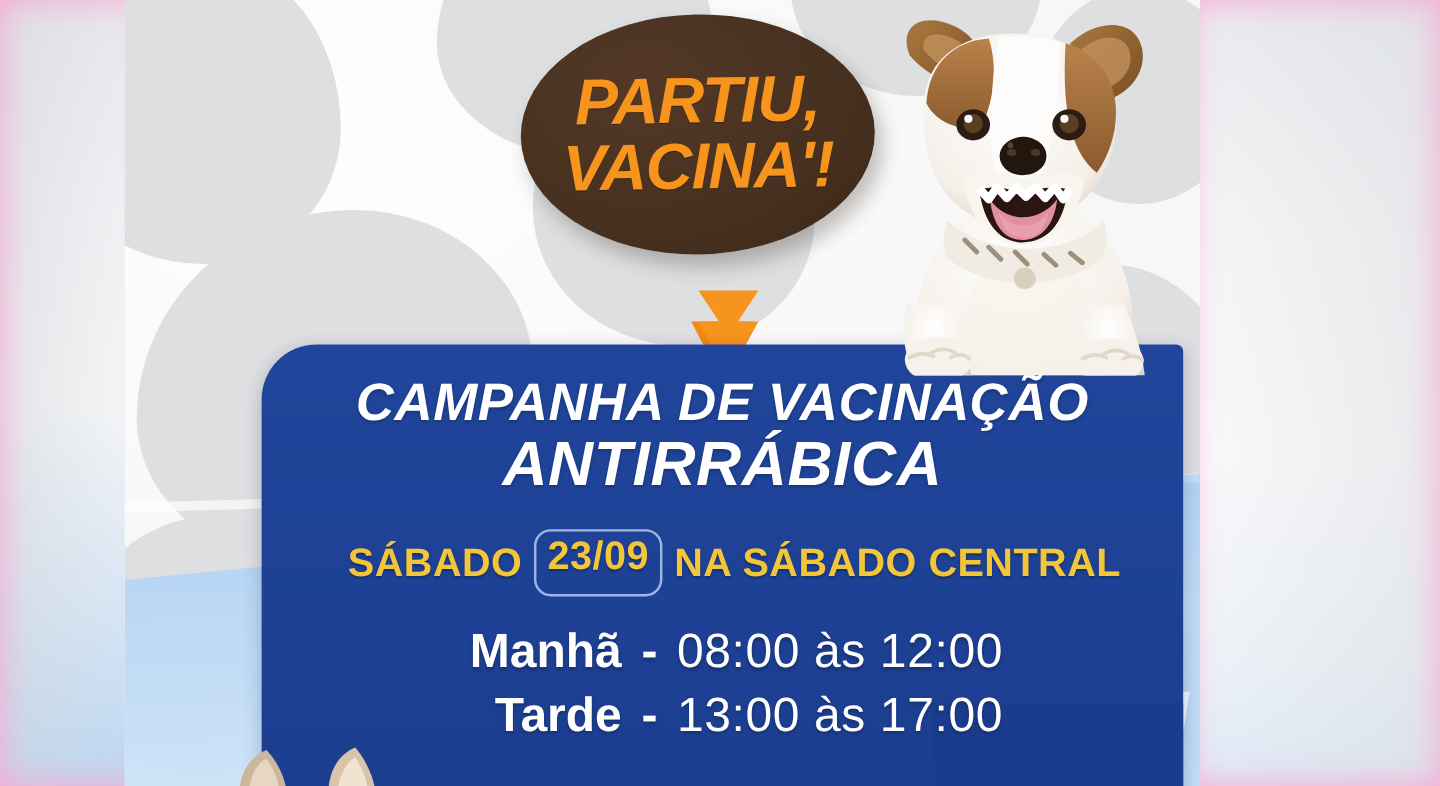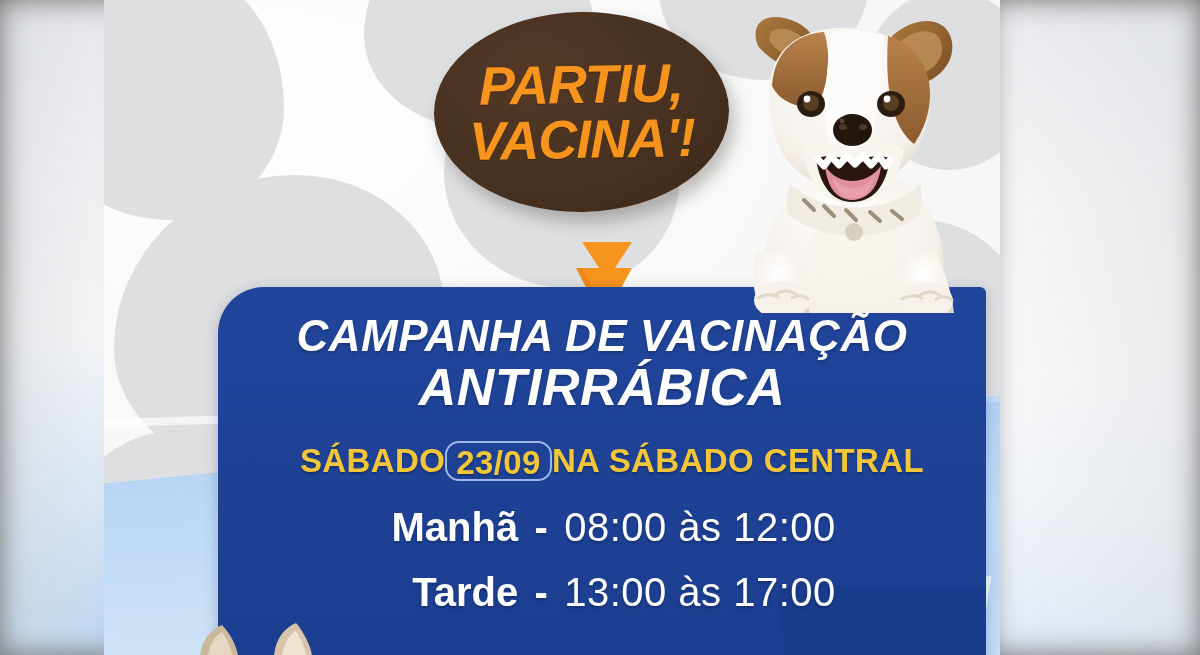--- a/index.html
+++ b/index.html
@@ -2,21 +2,21 @@
 <html><head>
 <meta charset="utf-8">
 <style>
   html,body{margin:0;padding:0;background:#ffffff;}
   body{font-family:"Liberation Sans","DejaVu Sans",sans-serif;}
 
   #stage{
     position:relative;
     width:1200px;height:655px;
     overflow:hidden;
-    background:#737373;
+    background:#f9a8d4;
   }
 
   
   .pillar{
     position:absolute;top:0;height:655px;
     filter:blur(14px);
   }
   #pillar-left{
     left:0;width:130px;
     background:
@@ -159,41 +159,41 @@
     font-weight:700;font-style:italic;
     font-size:44px;line-height:1.06;
     letter-spacing:.5px;
     white-space:nowrap;
     text-shadow:0 2px 3px rgba(0,0,0,.22);
   }
   #title2{font-size:52px;}
 
   #subline{
     margin-top:26px;
-    display:flex;align-items:center;justify-content:center;
+    display:flex;align-items:center;justify-content:center;gap:10px;
     color:#f3c63a;
     font-family:"Liberation Sans",sans-serif;
     font-weight:700;
     font-size:33px;
     letter-spacing:.4px;
     white-space:nowrap;
     text-shadow:0 2px 2px rgba(0,0,0,.28);
     margin-left:20px;
   }
   #date-box{
     border:2px solid #9fb6e4;
     border-radius:14px;
-    padding:3px 9px 0;
+    padding:3px 9px 16px;
     line-height:1;
     display:inline-block;
   }
 
   #hours{
     margin-top:24px;
-    display:flex;flex-direction:column;align-items:center;gap:20px;
+    display:flex;flex-direction:column;align-items:center;gap:8px;
     font-family:"Liberation Sans",sans-serif;
     color:#ffffff;
   }
   .hour-row{
     display:grid;grid-template-columns:150px 26px auto;
     align-items:baseline;column-gap:10px;
     font-size:40px;
     text-shadow:0 2px 3px rgba(0,0,0,.25);
   }
   .hour-label{font-weight:700;text-align:right;}

